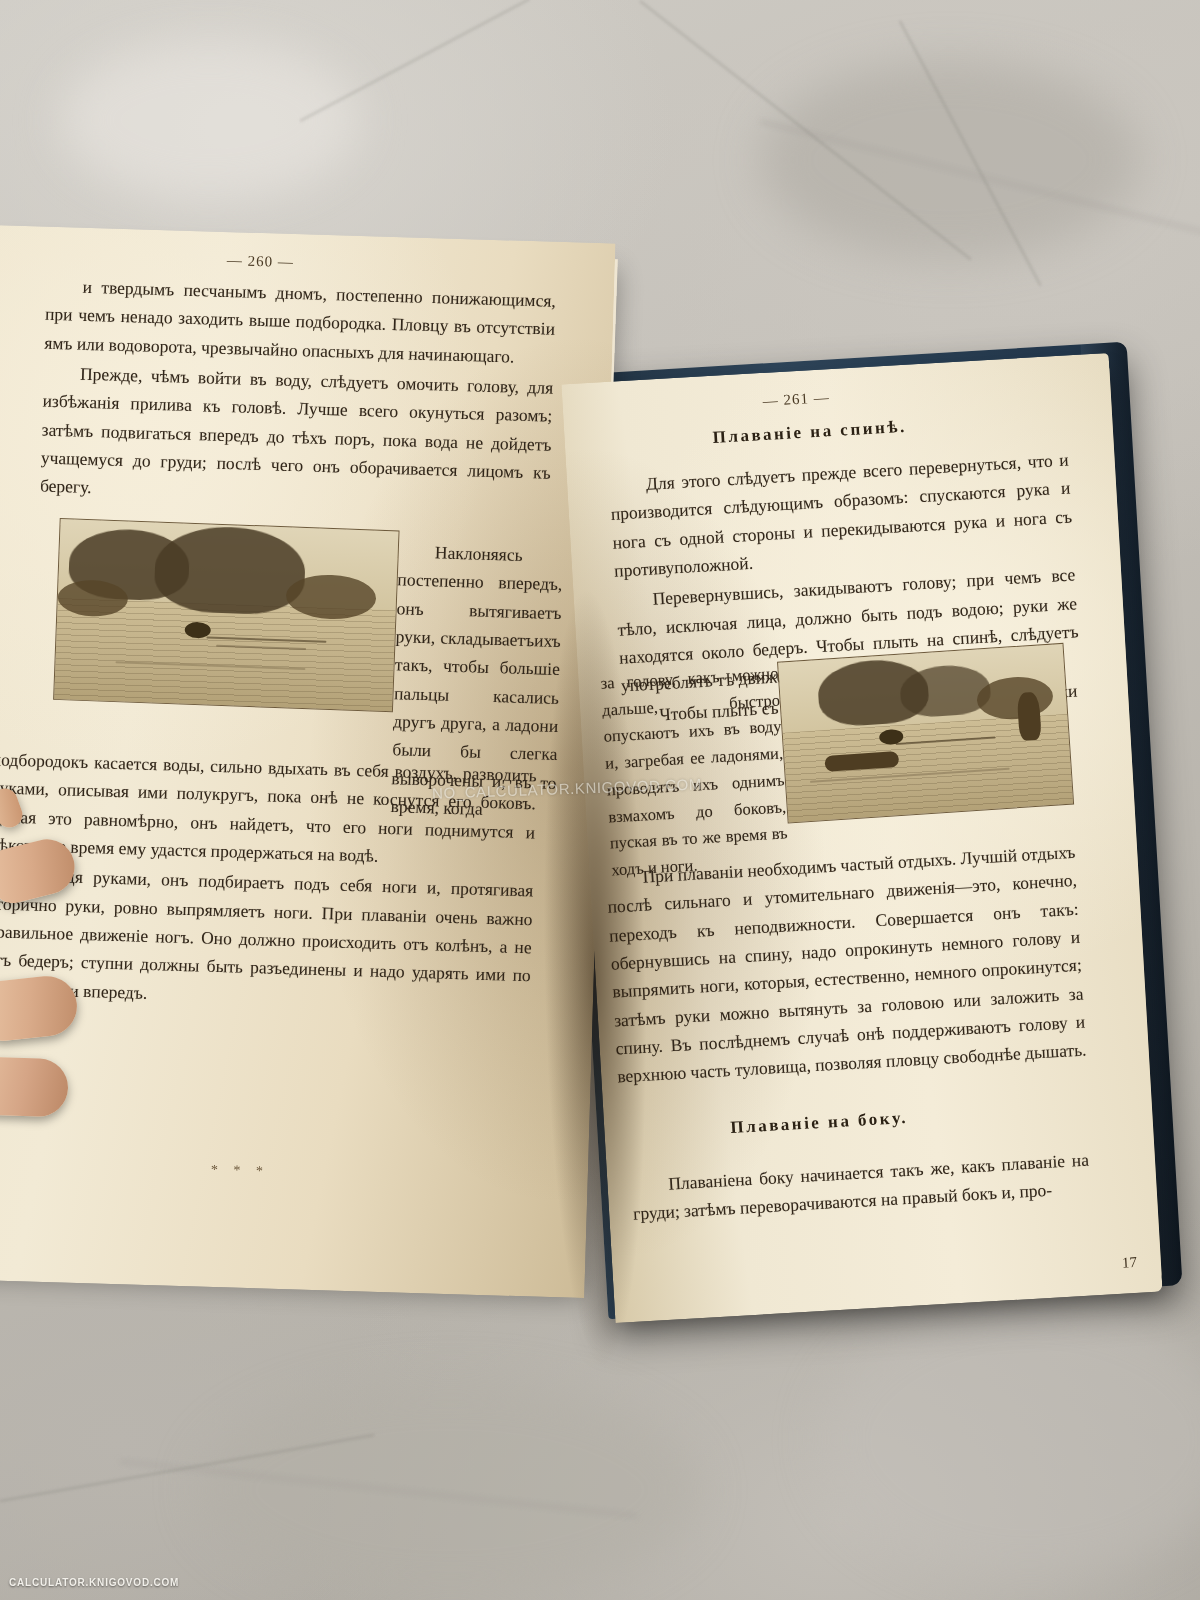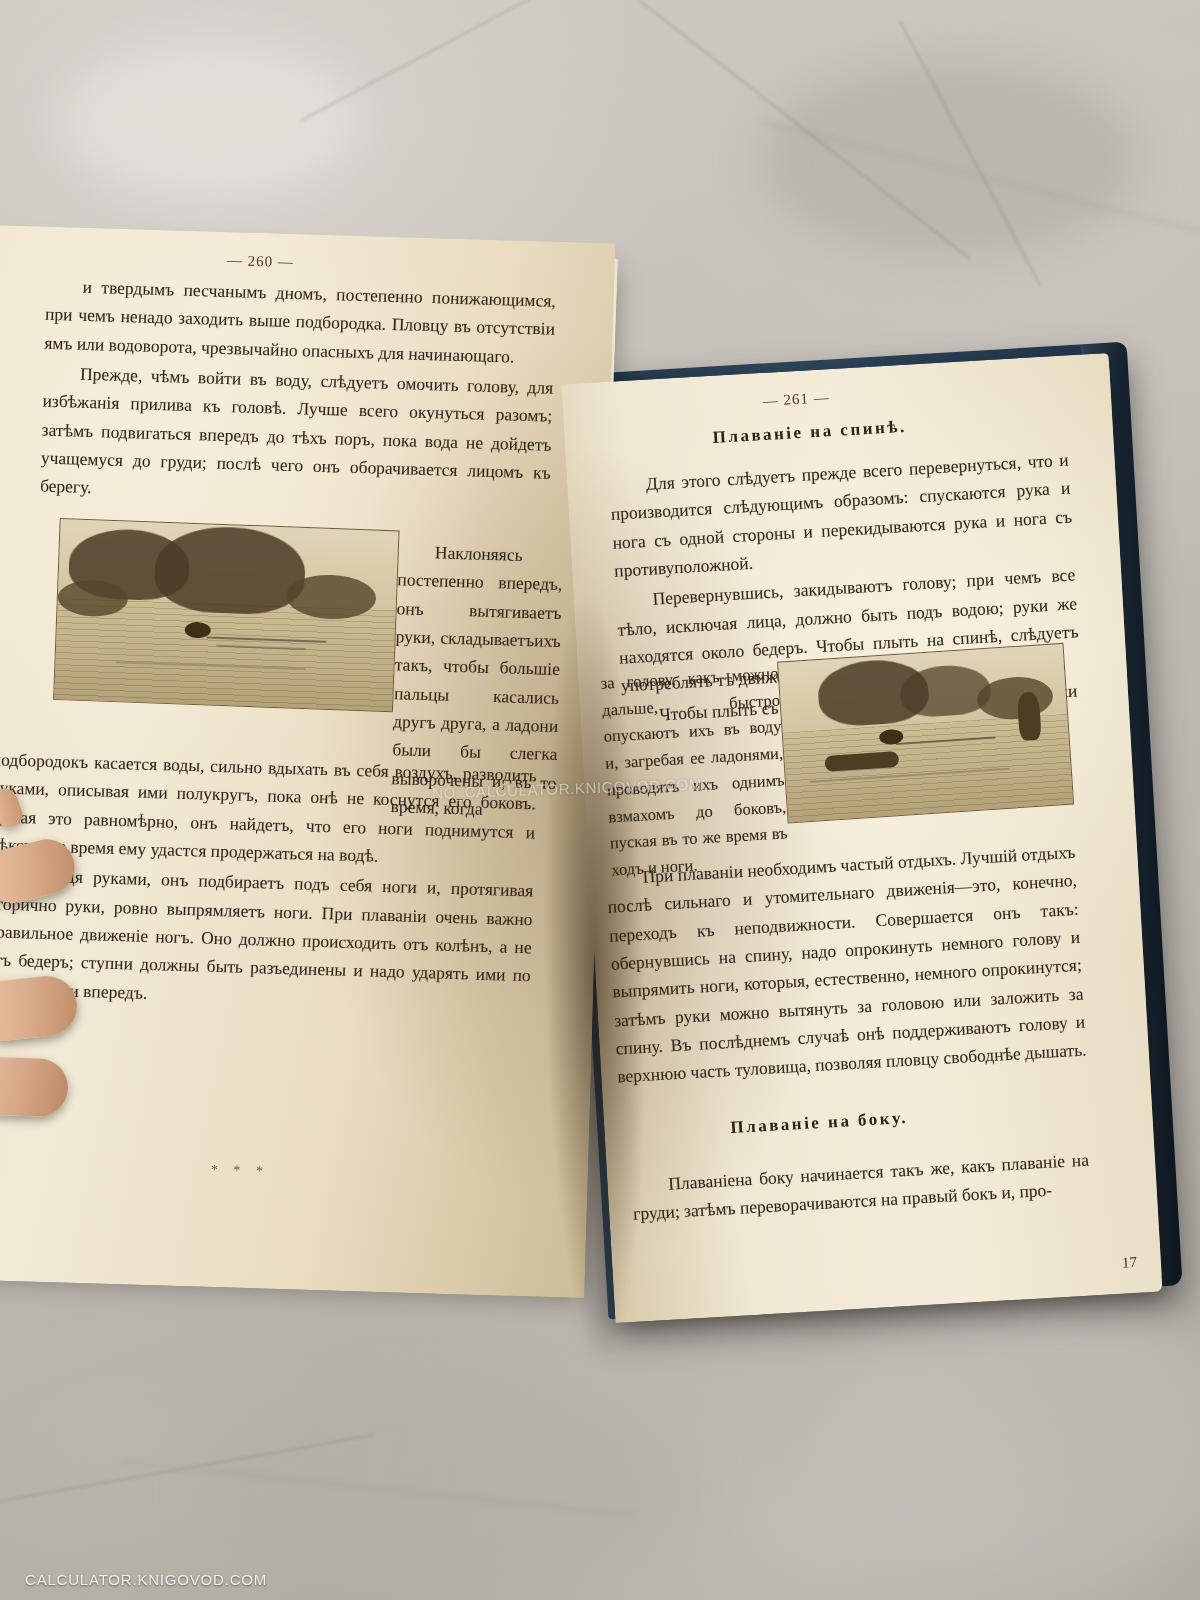--- a/index.html
+++ b/index.html
@@ -299,27 +299,28 @@
     font-family: "Liberation Sans", sans-serif;
     font-size: 15px;
     letter-spacing: 0.6px;
     color: rgba(250,248,240,0.55);
     text-shadow: 0 0 3px rgba(0,0,0,0.25);
     transform: rotate(-2deg);
     pointer-events: none;
   }
   .wm-corner {
     position: absolute;
-    left: 25px;
+    left: 9px;
     bottom: 12px;
     font-family: "Liberation Sans", sans-serif;
-    font-size: 15px;
+    font-size: 10px;
     letter-spacing: 0.8px;
     color: #f2f0ea;
     text-shadow: 0 1px 2px rgba(0,0,0,0.5);
+    font-weight: bold;
   }
 
   .gutter-shadow {
     position: absolute;
     left: 540px;
     top: 200px;
     width: 110px;
     height: 1100px;
     background: radial-gradient(ellipse 70px 540px at 50% 50%, rgba(40,25,8,0.55) 0%, rgba(40,25,8,0) 72%);
     transform: rotate(-1.2deg);

